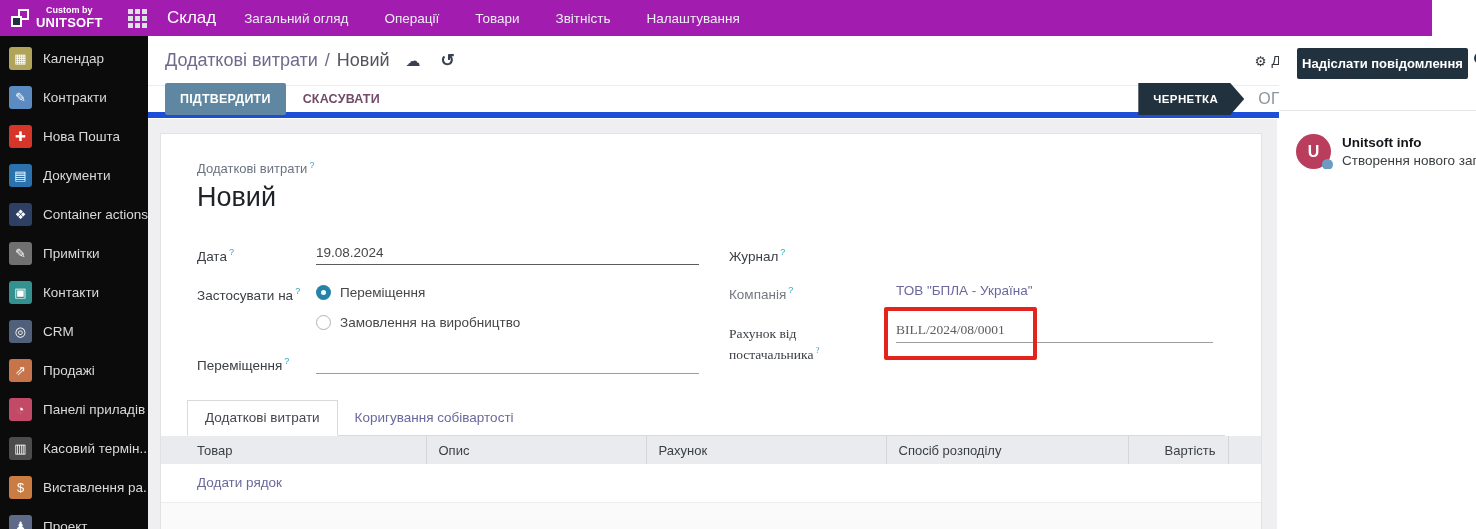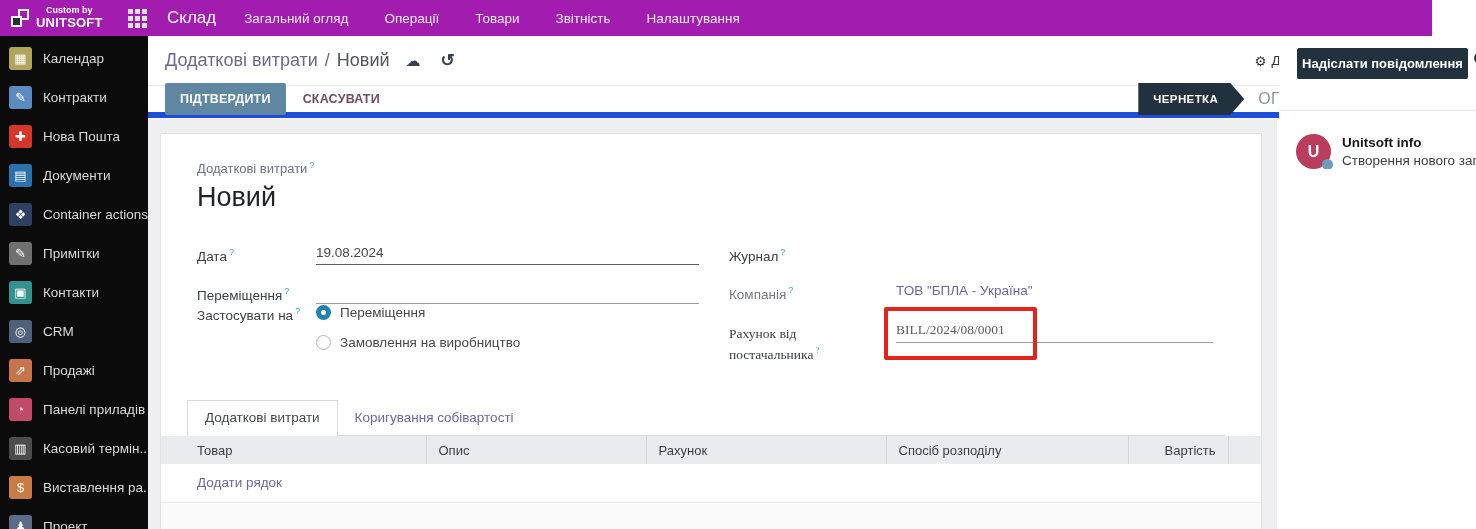--- a/index.html
+++ b/index.html
@@ -237,36 +237,36 @@
         </div>
         <div class="sheet-title">Новий</div>
 
         <div class="form-grid">
 
           <div class="fcol1">
             <div class="field-row row-gap1">
               <div class="flabel"><span>Дата</span><span class="help-sup">?</span></div>
               <div class="finput inp-underline">19.08.2024</div>
             </div>
-            <div class="field-row">
-              <div class="flabel"><span>Переміщення</span><span class="help-sup">?</span></div>
-              <div class="finput inp-underline light">&nbsp;</div>
-            </div>
             <div class="field-row row-gap2">
               <div class="flabel"><span>Застосувати на</span><span class="help-sup">?</span></div>
               <div class="radio-group">
                 <label class="radio-opt">
                   <span class="radio-dot on"></span>
                   <span>Переміщення</span>
                 </label>
                 <label class="radio-opt">
                   <span class="radio-dot off"></span>
                   <span>Замовлення на виробництво</span>
                 </label>
               </div>
+            </div>
+            <div class="field-row">
+              <div class="flabel"><span>Переміщення</span><span class="help-sup">?</span></div>
+              <div class="finput inp-underline light">&nbsp;</div>
             </div>
           </div>
 
           <div class="fcol2">
             <div class="field-row row-gap1">
               <div class="flabel"><span>Журнал</span><span class="help-sup">?</span></div>
             </div>
             <div class="field-row" style="margin-bottom:21px;">
               <div class="flabel muted"><span>Компанія</span><span class="help-sup">?</span></div>
               <div class="finput link-val">ТОВ "БПЛА - Україна"</div>

